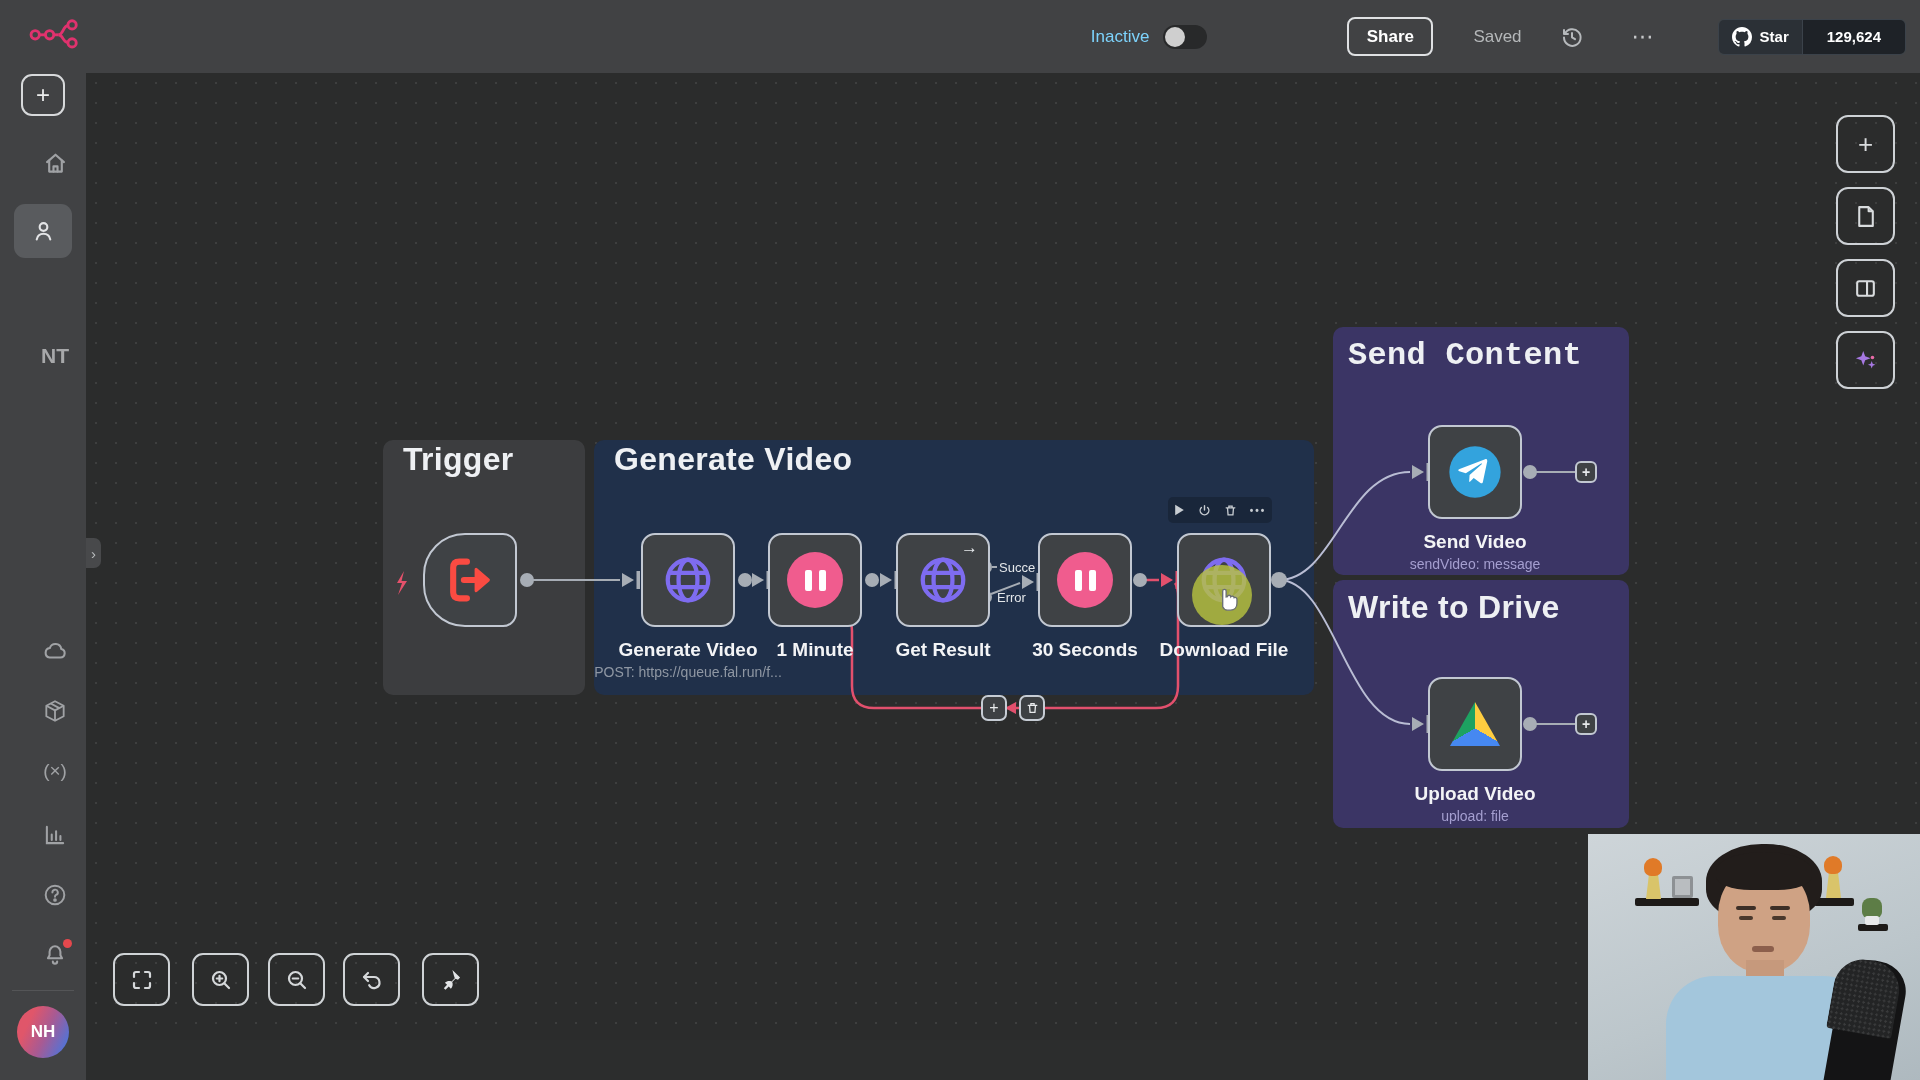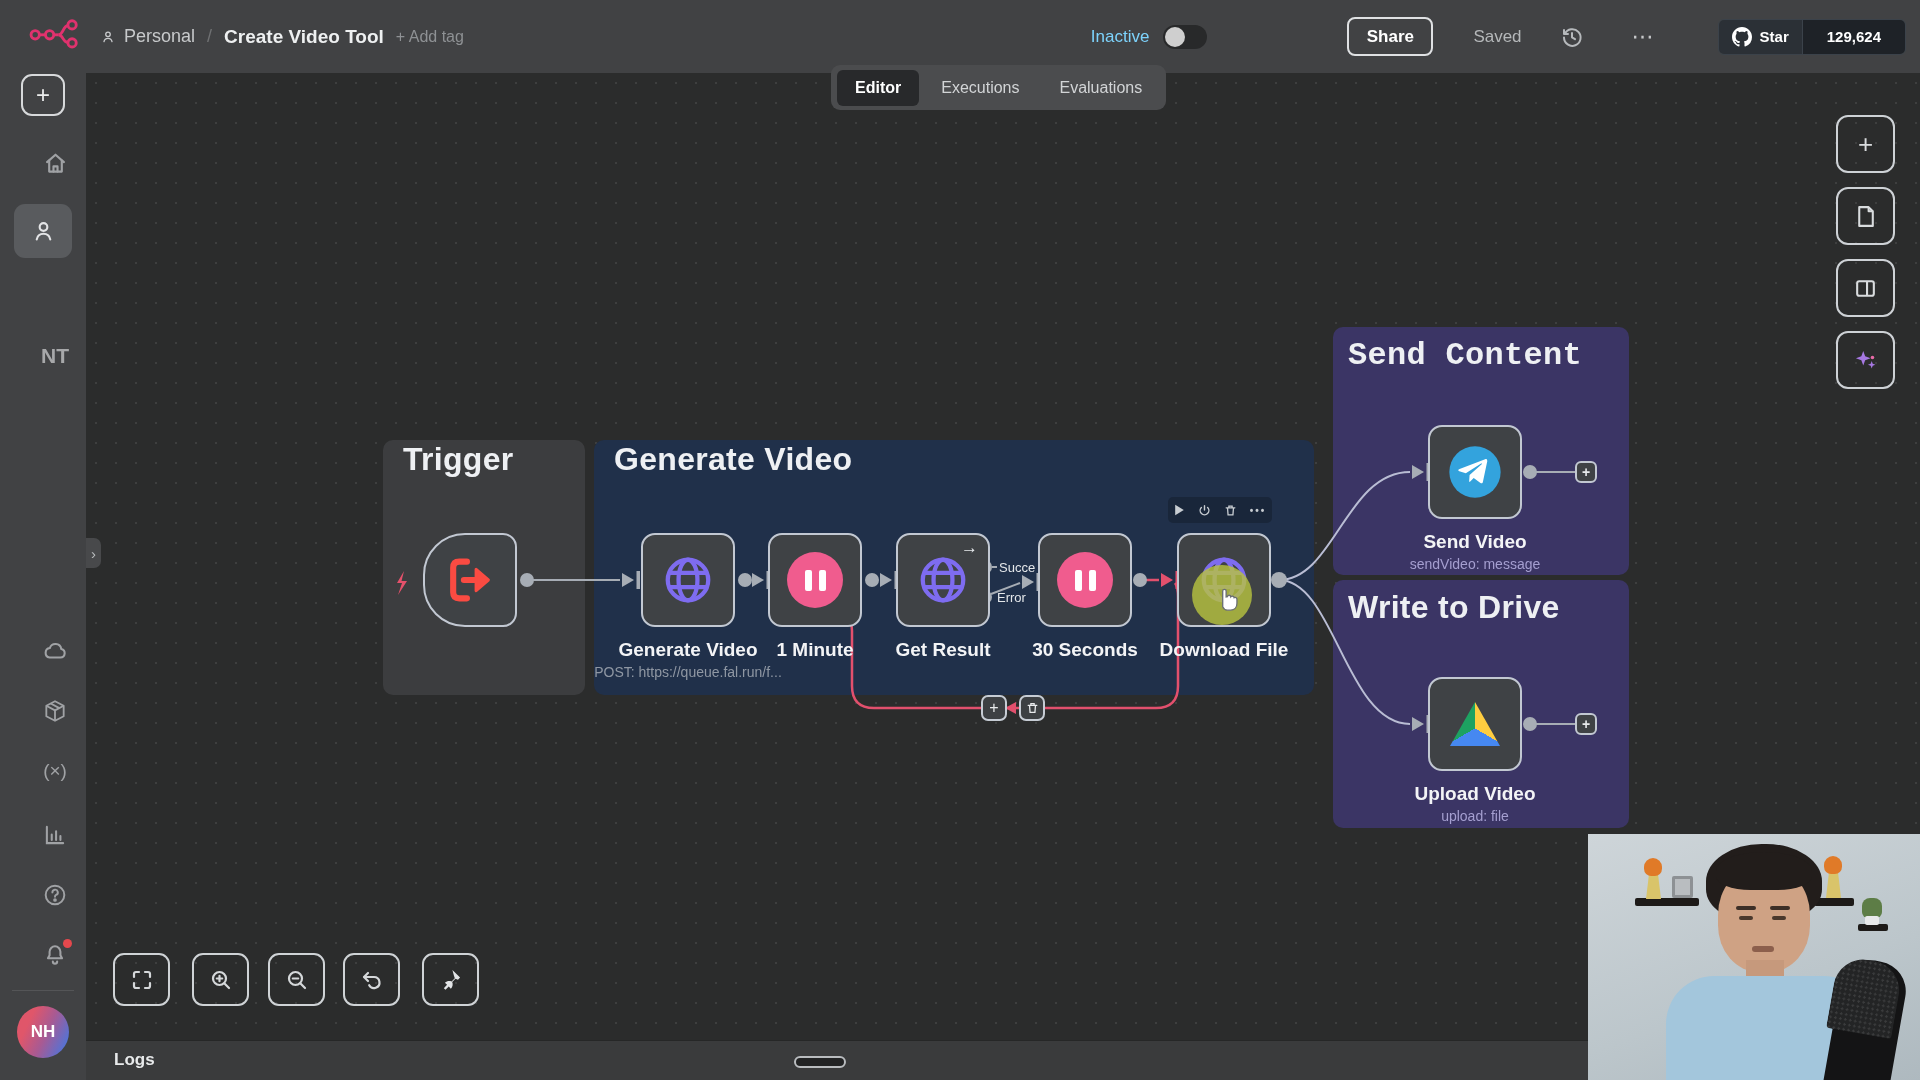--- a/index.html
+++ b/index.html
@@ -361,32 +361,20 @@
     <div class="rail-btn" style="top:258px;">
       <svg width="27" height="27" viewBox="0 0 24 24">
         <path d="M10 3.5l1.7 4.8 4.8 1.7-4.8 1.7L10 16.5l-1.7-4.8-4.8-1.7 4.8-1.7z" fill="#a678e2"></path>
         <path d="M17.5 12.5l.9 2.4 2.4.9-2.4.9-.9 2.4-.9-2.4-2.4-.9 2.4-.9z" fill="#a678e2"></path>
         <circle cx="18.2" cy="9.3" r="1.6" fill="#e86aa6"></circle>
       </svg>
     </div>
   </div>
 
   <div class="topbar">
-    <div class="crumbs">
-      <span class="crumb-proj">
-        <svg width="16" height="16" viewBox="0 0 24 24" fill="none" stroke="#c7c9cb" stroke-width="2" stroke-linecap="round">
-          <circle cx="12" cy="8" r="3.4"></circle>
-            <path d="M6 19c.6-3.4 3-5 6-5s5.4 1.6 6 5"></path>
-        </svg>
-        <span>Personal</span>
-      </span>
-      <span class="crumb-sep">/</span>
-      <span class="crumb-title">Create Video Tool</span>
-      <span class="addtag">+ Add tag</span>
-    </div>
 
     <div class="topbar-right">
       <span class="inactive-lbl">Inactive</span>
       <div class="toggle">
           <div class="knob"></div>
         </div>
       <div class="share-btn">Share</div>
       <span class="saved-lbl">Saved</span>
       <span class="hist-icon">
         <svg width="24" height="24" viewBox="0 0 24 24" fill="none" stroke="#b6b9bc" stroke-width="2" stroke-linecap="round" stroke-linejoin="round">
@@ -401,25 +389,20 @@
           <svg width="20" height="20" viewBox="0 0 16 16" fill="#ffffff">
             <path d="M8 0C3.58 0 0 3.58 0 8c0 3.54 2.29 6.53 5.47 7.59.4.07.55-.17.55-.38 0-.19-.01-.82-.01-1.49-2.01.37-2.53-.49-2.69-.94-.09-.23-.48-.94-.82-1.13-.28-.15-.68-.52-.01-.53.63-.01 1.08.58 1.23.82.72 1.21 1.87.87 2.33.66.07-.52.28-.87.51-1.07-1.78-.2-3.64-.89-3.64-3.95 0-.87.31-1.59.82-2.15-.08-.2-.36-1.02.08-2.12 0 0 .67-.21 2.2.82.64-.18 1.32-.27 2-.27s1.36.09 2 .27c1.53-1.04 2.2-.82 2.2-.82.44 1.1.16 1.92.08 2.12.51.56.82 1.27.82 2.15 0 3.07-1.87 3.75-3.65 3.95.29.25.54.73.54 1.48 0 1.07-.01 1.93-.01 2.2 0 .21.15.46.55.38A8.01 8.01 0 0 0 16 8c0-4.42-3.58-8-8-8z"></path>
           </svg>
           <span>Star</span>
         </div>
         <div class="gh-right">129,624</div>
       </div>
     </div>
   </div>
 
-  <div class="tabbar">
-    <div class="tab active">Editor</div>
-    <div class="tab">Executions</div>
-    <div class="tab">Evaluations</div>
-  </div>
 
   <div class="sidebar">
     <div class="side-item" style="top:12px;">
       <svg width="54" height="42" viewBox="0 0 60 40" fill="none" stroke="#e0326e" stroke-width="3.2">
         <circle cx="8" cy="22" r="4.6"></circle>
           <circle cx="24" cy="22" r="4.6"></circle>
           <circle cx="49" cy="11" r="4.6"></circle>
           <circle cx="49" cy="31" r="4.6"></circle>
         <path d="M12.6 22 H19.4"></path>
           <path d="M28.6 22 H34"></path>
@@ -480,24 +463,20 @@
         </svg>
         <i class="bell-dot"></i>
       </span>
     </div>
     <div class="side-divider"></div>
     <div class="nh-avatar">
       <span>NH</span>
     </div>
   </div>
 
-  <div class="logsbar">
-    <div class="logs-title">Logs</div>
-    <div class="logs-handle"></div>
-  </div>
 
   <div class="webcam">
     <div class="shelf" style="left:47px; top:64px; width:64px; height:8px;"></div>
     <div class="trophy-base" style="left:58px; top:40px; width:15px; height:25px;"></div>
     <div class="trophy-top" style="left:56px; top:24px; width:18px; height:18px;"></div>
     <div class="frame" style="left:84px; top:42px; width:21px; height:22px;"></div>
     <div class="shelf" style="left:226px; top:64px; width:40px; height:8px;"></div>
     <div class="trophy-base" style="left:238px; top:38px; width:15px; height:26px;"></div>
     <div class="trophy-top" style="left:236px; top:22px; width:18px; height:18px;"></div>
     <div class="shelf" style="left:270px; top:90px; width:30px; height:7px;"></div>

